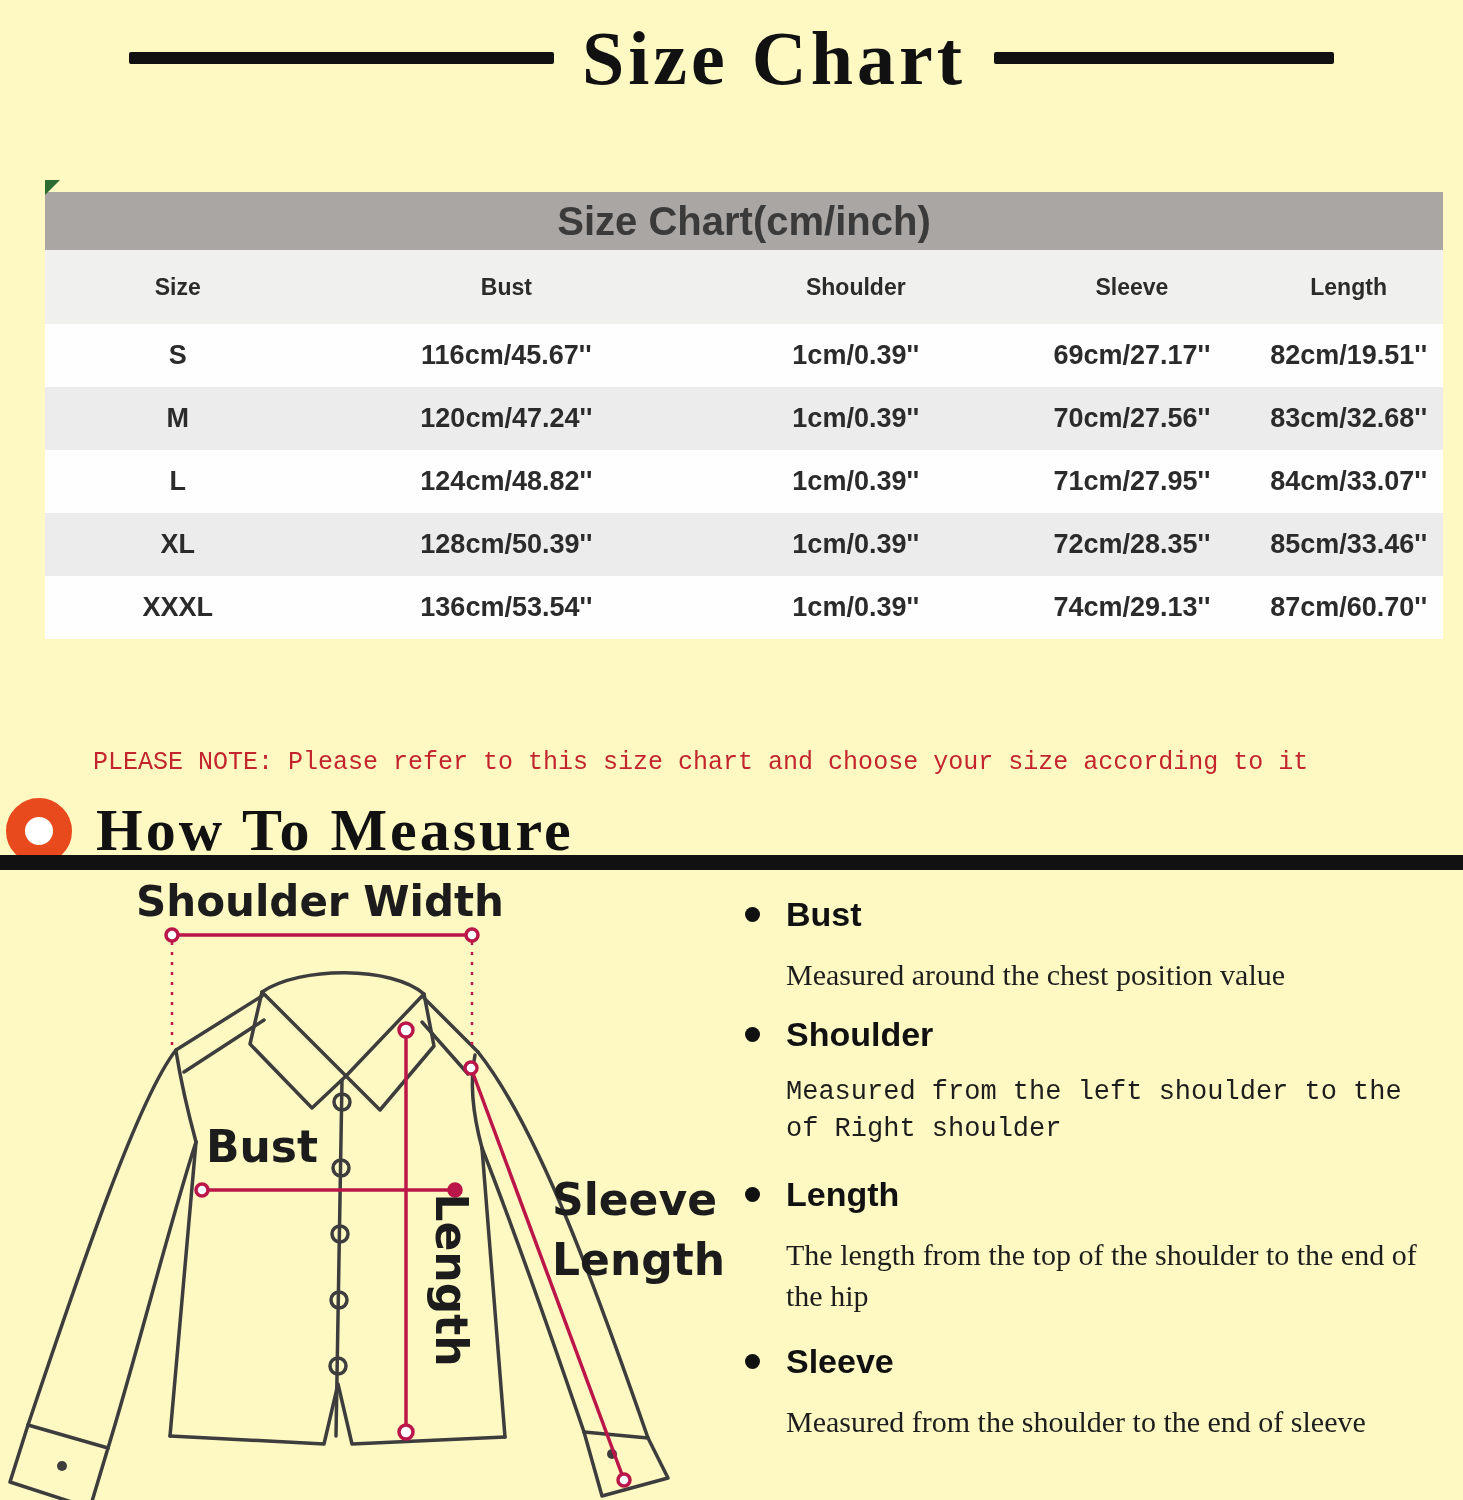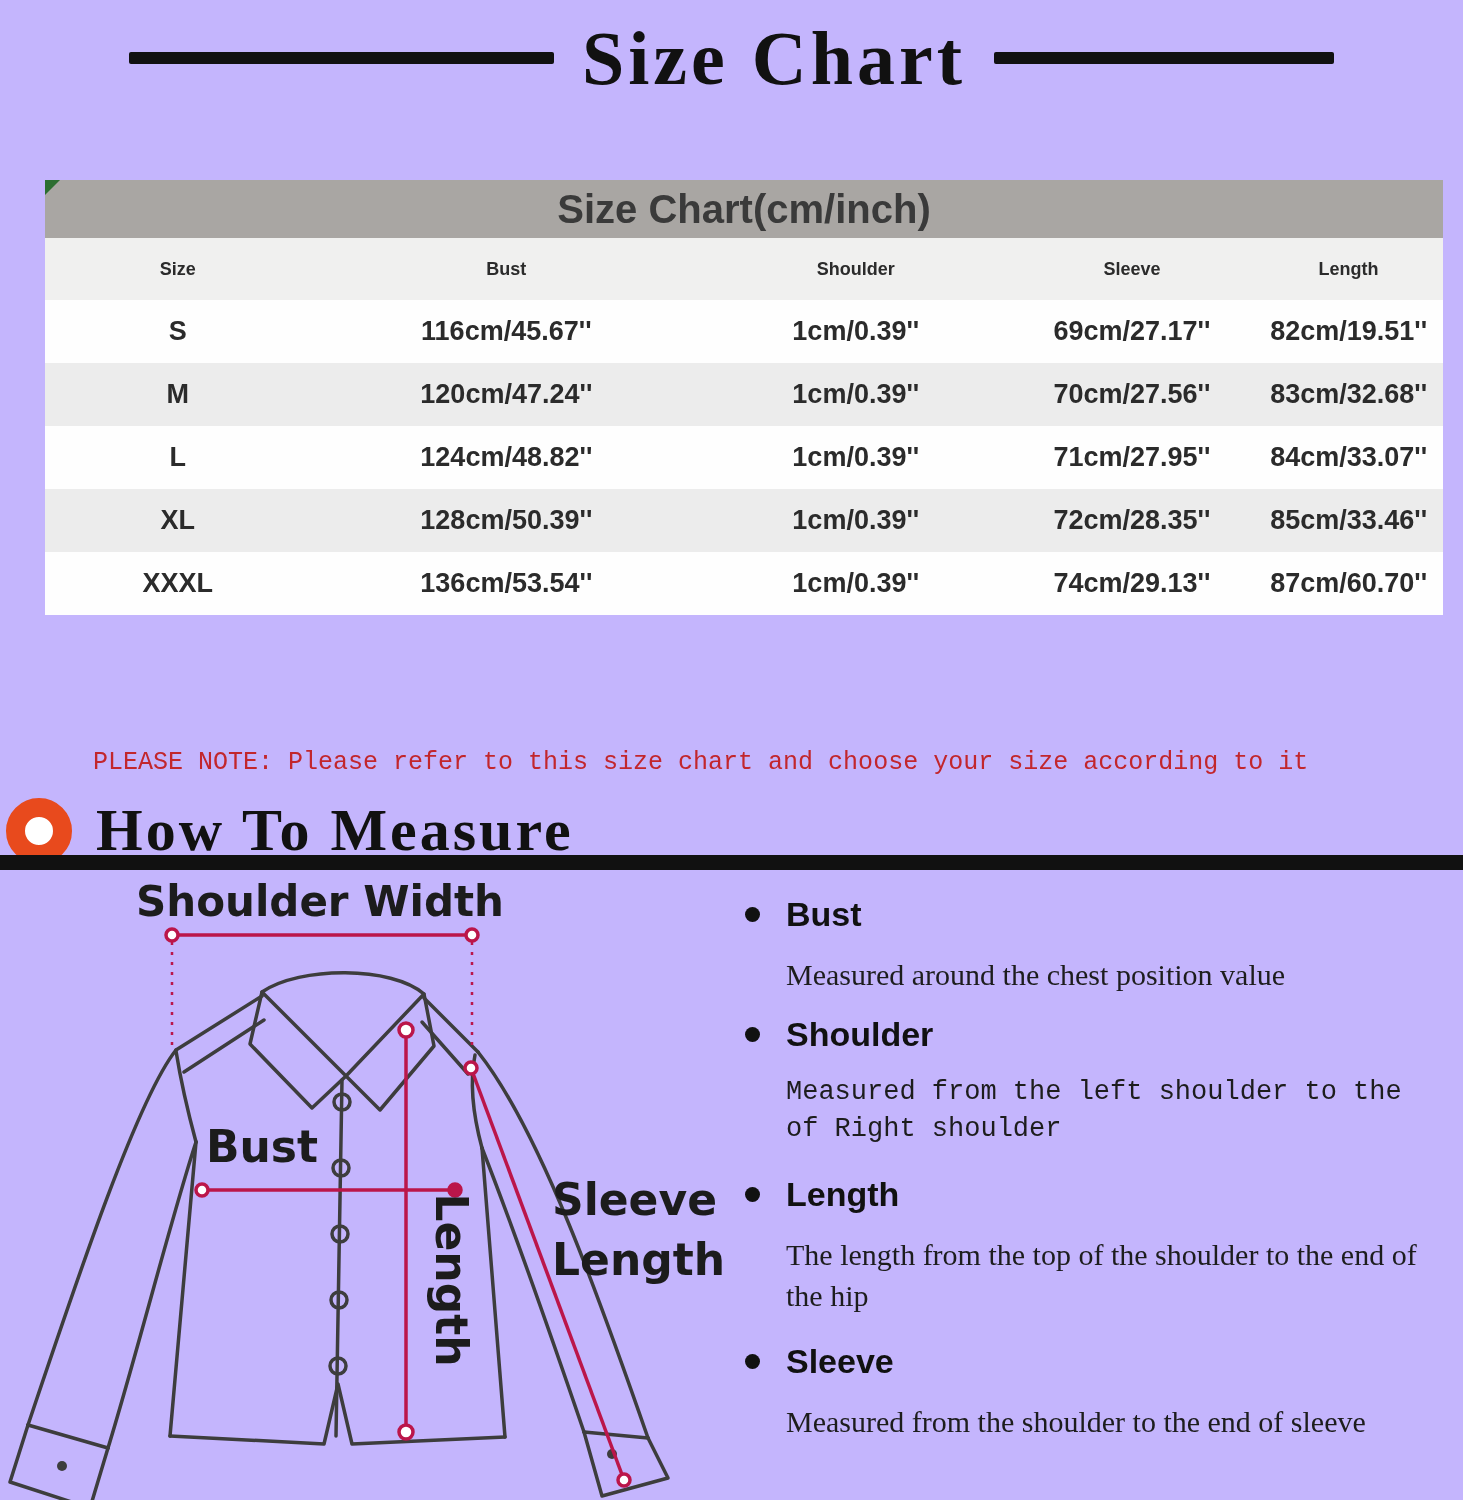--- a/index.html
+++ b/index.html
@@ -1,43 +1,43 @@
 <!DOCTYPE html>
 <html><head>
 <meta charset="utf-8">
 <style>
   * { margin:0; padding:0; box-sizing:border-box; }
   body { background:#fff; font-family:"Liberation Sans", sans-serif; }
   .page {
     position:relative; width:1463px; height:1500px; margin:0 auto;
-    background:#c4b5fd; overflow:hidden;
+    background:#fef9c3; overflow:hidden;
   }
 
   
   .title-row {
     position:absolute; top:8px; left:0; width:100%; height:100px;
     display:flex; align-items:center; justify-content:center; gap:28px;
   }
   .title-bar { height:12px; background:#111; border-radius:2px; }
   .title-bar.left  { width:425px; }
   .title-bar.right { width:340px; }
   .page-title {
     font-family:"Liberation Serif", serif; font-weight:bold;
     font-size:76px; color:#111; letter-spacing:4px; white-space:nowrap;
   }
 
   
   .table-wrap { position:absolute; top:180px; left:45px; width:1398px; }
-  table.size-table { width:100%; border-collapse:collapse; table-layout:fixed; }
+  table.size-table { width:100%; border-collapse:collapse; table-layout:fixed;margin-top:12px; }
   .size-table th, .size-table td { text-align:center; vertical-align:middle; }
   .size-table .tbl-header th {
     background:#a9a6a3; height:58px; font-size:40px; font-weight:bold; color:#3a3a3a;
   }
   .size-table .tbl-cols th {
-    background:#f0f0ef; height:62px; font-size:18px; font-weight:bold; color:#2b2b2b;
+    background:#f0f0ef; height:74px; font-size:23px; font-weight:bold; color:#2b2b2b;
   }
   .size-table tbody td {
     height:63px; font-size:27px; font-weight:bold; color:#2b2b2b; background:#fefefe;
   }
   .size-table tbody tr:nth-child(even) td { background:#ececec; }
   .corner-flag {
     position:absolute; top:0; left:0; width:0; height:0;
     border-top:15px solid #2c6e31; border-right:15px solid transparent;
   }
 

